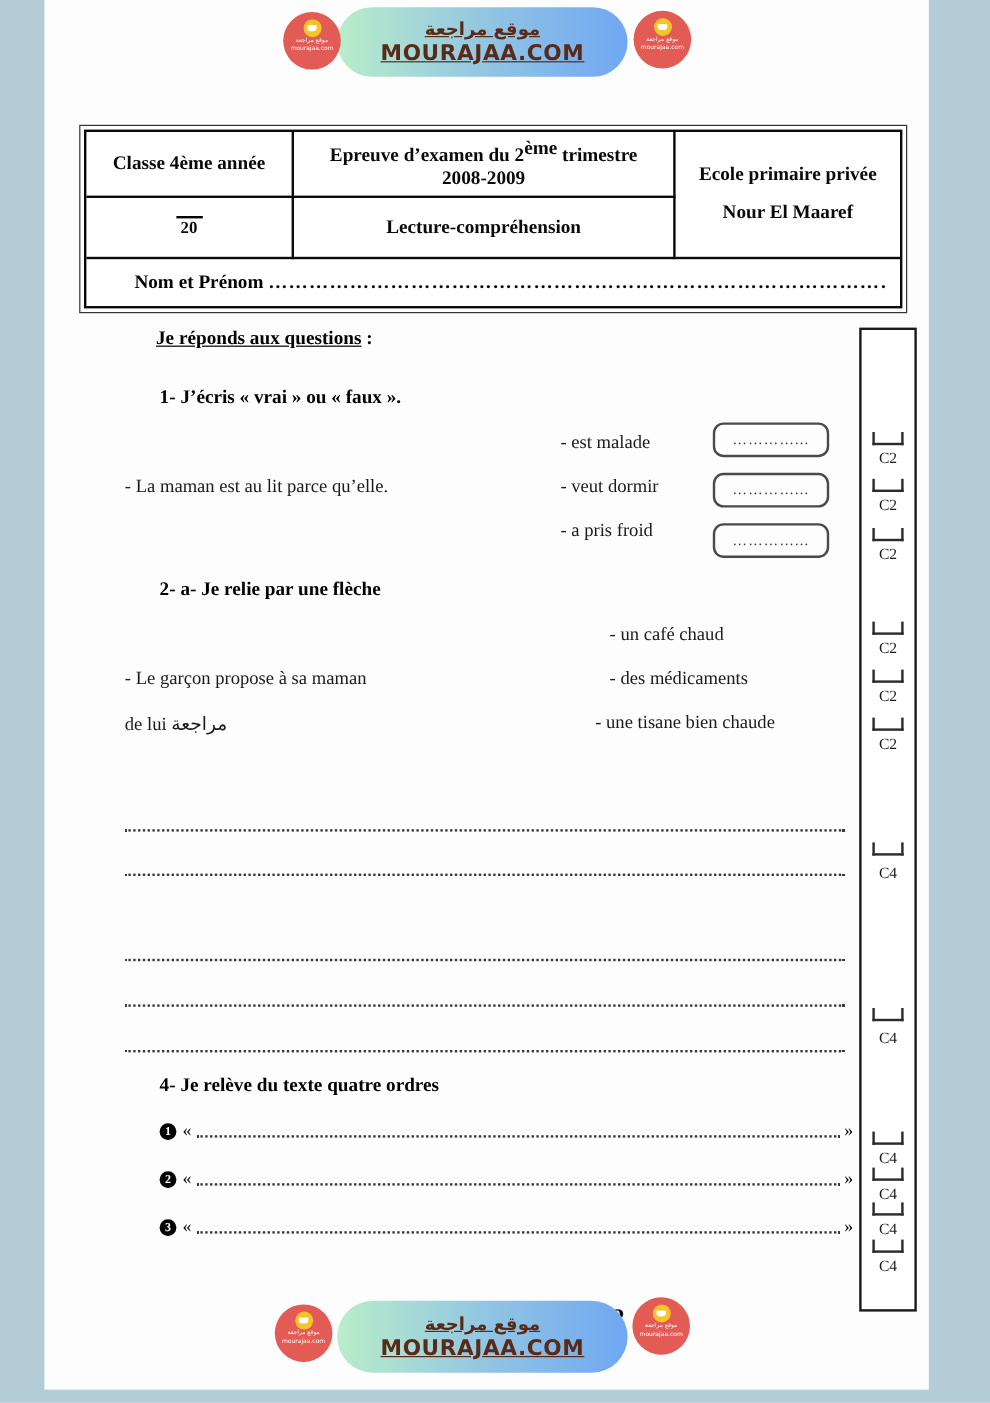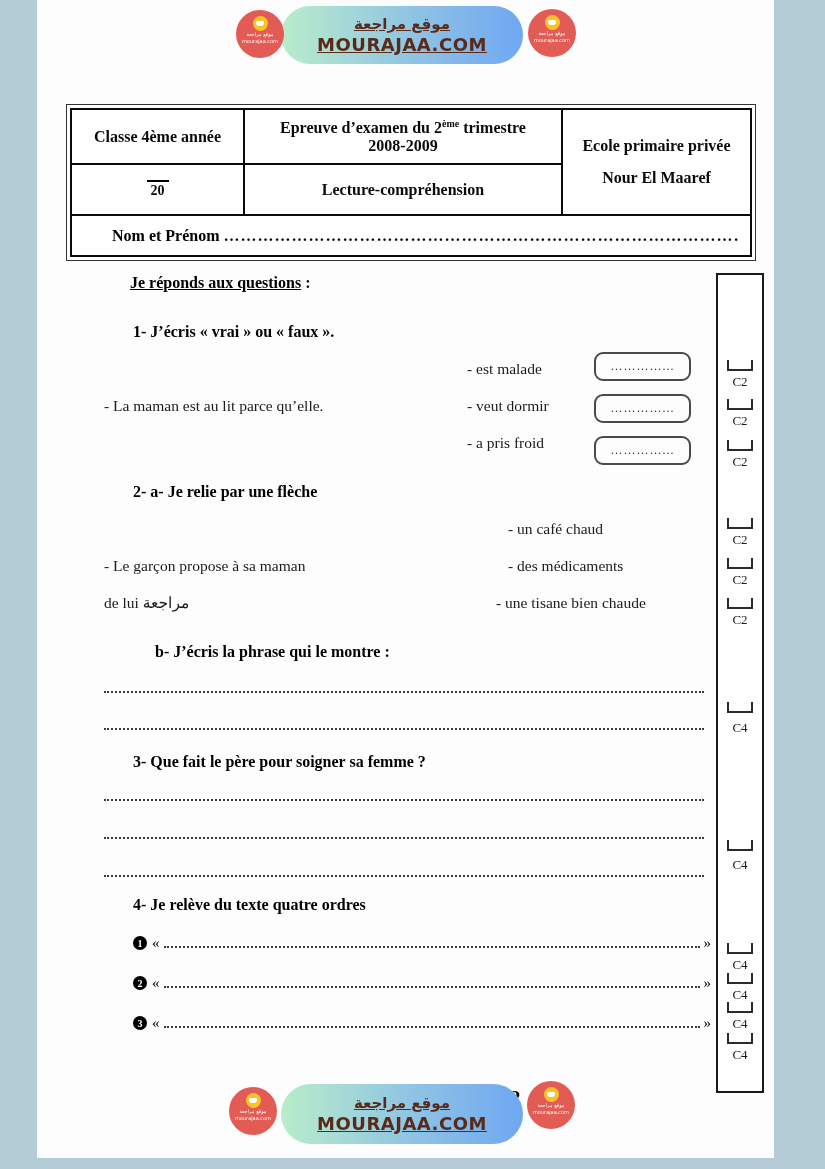--- a/index.html
+++ b/index.html
@@ -29,21 +29,21 @@
   .tbl-wrap { position:absolute; left:66px; top:104px; width:690px; border:1.5px solid #333; padding:3px; background:#fff; }
   .tbl { border:2.5px solid #0a0a0a; display:grid; grid-template-columns:173px 318px 1fr; grid-template-rows:55px 51px 39px; }
   .cell { display:flex; align-items:center; justify-content:center; text-align:center;
           font-weight:bold; font-size:16px; color:#0a0a0a; }
   .bR { border-right:2px solid #0a0a0a; } .bB { border-bottom:2px solid #0a0a0a; }
   .cell-school { grid-column:3; grid-row:1 / span 2; flex-direction:column; justify-content:center; gap:14px; }
   .score { display:inline-block; border-top:2px solid #000; padding:1px 4px 0; font-weight:bold; font-size:14px; }
   .name-row { grid-column:1 / span 3; display:flex; align-items:center; padding:0 12px 0 40px;
               font-weight:bold; font-size:16px; overflow:hidden; white-space:nowrap; }
   .name-dots { font-weight:bold; letter-spacing:1px; overflow:hidden; }
-  sup { font-size:10px; }
+  sup { font-size:16px; }
 
   
   .h { position:absolute; font-weight:bold; font-size:16px; color:#000000; white-space:nowrap; }
   .t { position:absolute; font-size:15.5px; color:#1a1a1a; white-space:nowrap; }
   .u { text-decoration:underline; }
   .abox { position:absolute; width:97px; height:29px; border:2px solid #4a4a4a; border-radius:9px;
           display:flex; align-items:center; justify-content:center; font-size:12px; color:#333; letter-spacing:1px; }
   .dline { position:absolute; border-top:2px dotted #3a3a3a; height:0; }
   .q4row { position:absolute; display:flex; align-items:center; height:18px; }
   .numcircle { width:14px; height:14px; border-radius:50%; background:#000; color:#fff; font-size:10px;
@@ -124,25 +124,23 @@
   <div class="abox" style="left:594px; top:436px;">…………...</div>
 
   <div class="h" style="left:133px; top:483px;">2-  a- Je relie par une flèche</div>
 
   <div class="t" style="left:508px; top:520px;">- un café chaud</div>
   <div class="t" style="left:104px; top:557px;">- Le garçon propose à sa maman</div>
   <div class="t" style="left:508px; top:557px;">- des médicaments</div>
   <div class="t" style="left:104px; top:594px;">de lui مراجعة</div>
   <div class="t" style="left:496px; top:594px;text-align:right;">- une tisane bien chaude</div>
 
-  <div class="h" style="left:155px; top:643px;">b-  J’écris la phrase qui le montre :</div>
   <div class="dline" style="left:104px; top:691px; width:600px;"></div>
   <div class="dline" style="left:104px; top:728px; width:600px;"></div>
 
-  <div class="h" style="left:133px; top:753px;">3-  Que fait le père pour soigner sa femme ?</div>
   <div class="dline" style="left:104px; top:799px; width:600px;"></div>
   <div class="dline" style="left:104px; top:837px; width:600px;"></div>
   <div class="dline" style="left:104px; top:875px; width:600px;"></div>
 
   <div class="h" style="left:133px; top:896px;">4-  Je relève du texte quatre ordres</div>
 
   <div class="q4row" style="left:133px; top:934px; width:578px;">
     <span class="numcircle">1</span>
     <span class="oq">«</span>
     <span class="dotfill"></span>

